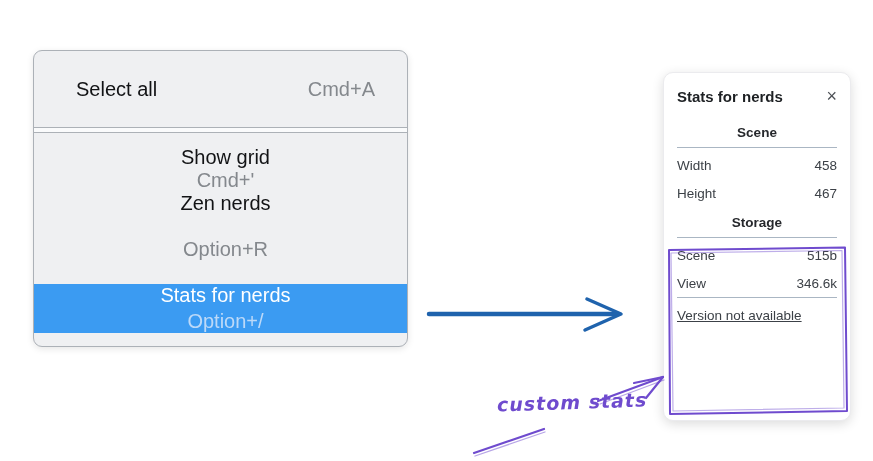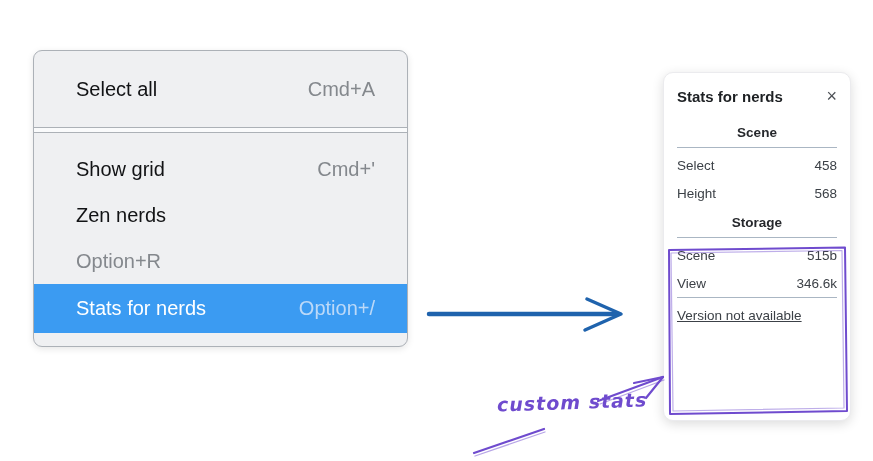--- a/index.html
+++ b/index.html
@@ -15,21 +15,21 @@
     box-shadow: 0 2px 7px rgba(0,0,0,0.10);
     font-size: 20px; color: var(--menu-text);
     overflow: hidden;
   }
   .menu-item {
     display: flex; justify-content: space-between; align-items: center;
     padding: 0 32px 0 42px; cursor: default;
   }
   .menu-section-1 .menu-item { height: 76px; }
   .menu-section-2 { padding-top: 13px; }
-  .menu-section-2 .menu-item { height: 46px; }
+  .menu-section-2 .menu-item { height: 46px; flex-direction: column; }
   .menu-divider {
     height: 6px; background: #fafbfc;
     border-top: 1px solid var(--menu-border);
     border-bottom: 1px solid var(--menu-border);
   }
   .mi-shortcut { color: var(--shortcut-text); }
   .menu-item.highlighted { background: var(--highlight-bg); color: var(--highlight-text); height: 49px; }
   .menu-item.highlighted .mi-shortcut { color: var(--highlight-shortcut); }
 
   
@@ -106,26 +106,26 @@
 <div class="stats-panel">
   <div class="panel-title-row">
     <span class="panel-title">Stats for nerds</span>
     <span class="panel-close">×</span>
   </div>
 
   <div>
     <div class="section-header">Scene</div>
     <hr class="section-divider">
     <div class="stat-row">
-      <span>Select</span>
+      <span>Width</span>
       <span>458</span>
     </div>
     <div class="stat-row">
       <span>Height</span>
-      <span>568</span>
+      <span>467</span>
     </div>
   </div>
 
   <div>
     <div class="section-header">Storage</div>
     <hr class="section-divider">
     <div class="stat-row">
       <span>Scene</span>
       <span>515b</span>
     </div>

